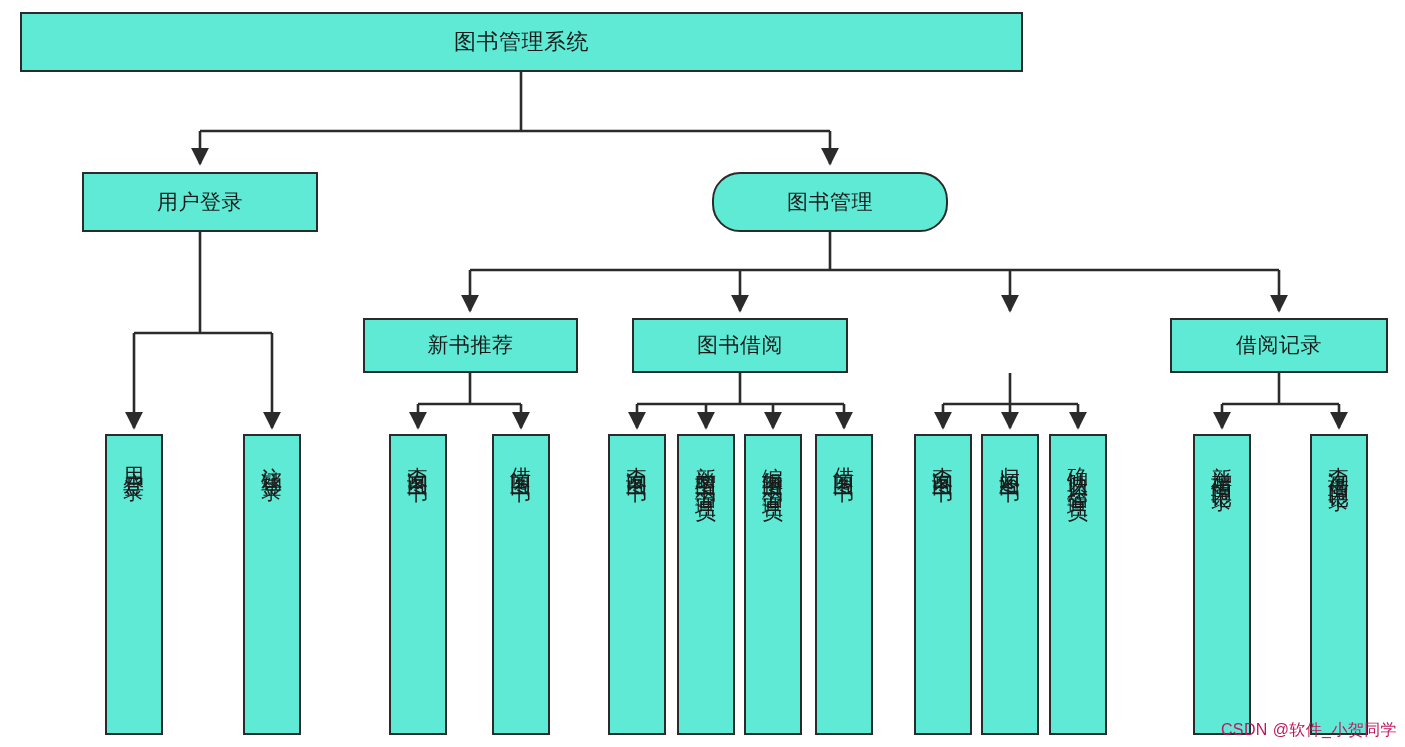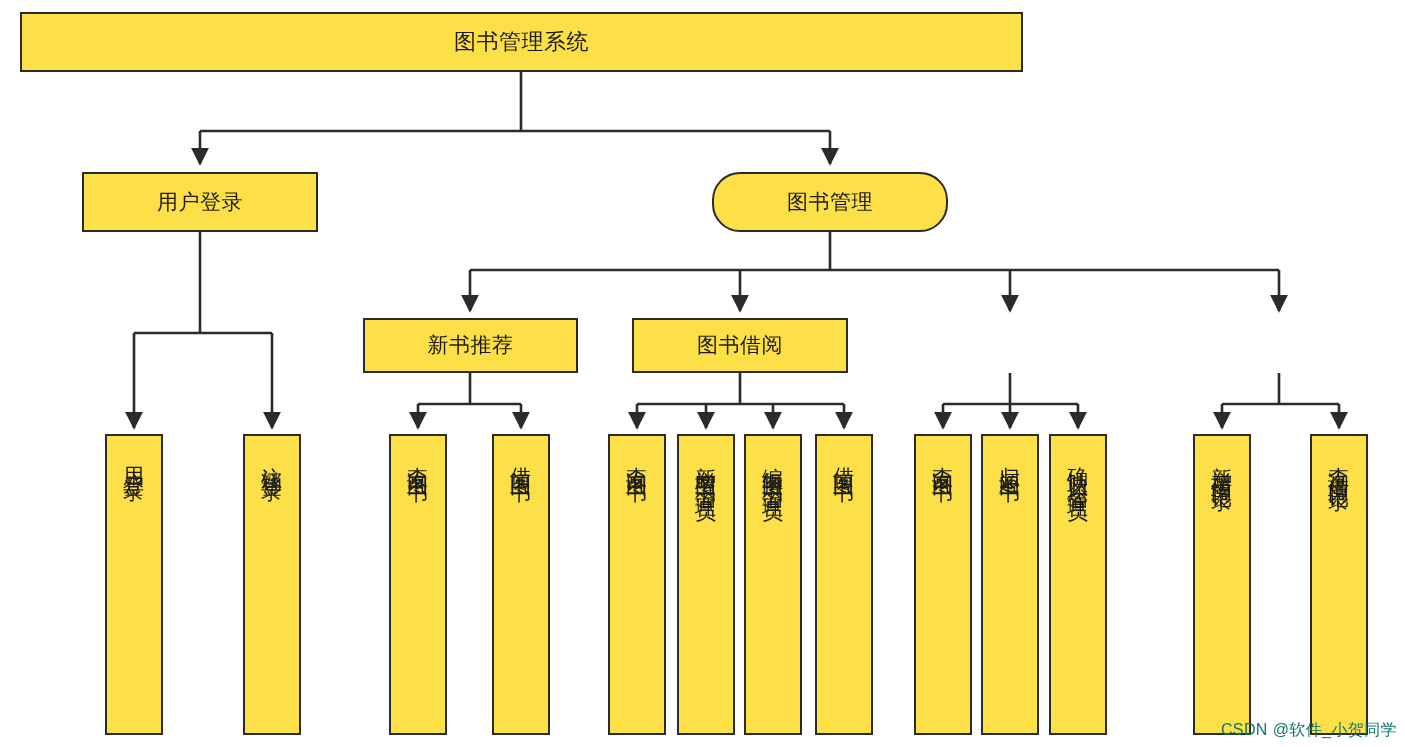--- a/index.html
+++ b/index.html
@@ -22,21 +22,21 @@
     position: absolute;
     left: 0;
     top: 0;
     width: 1405px;
     height: 747px;
     pointer-events: none;
   }
   .node {
     position: absolute;
     box-sizing: border-box;
-    background: #fde047;
+    background: #5eead4;
     border: 2px solid #2b2b2b;
     display: flex;
     align-items: center;
     justify-content: center;
     color: #1b1b1b;
   }
   .node-label {
     display: block;
     text-align: center;
     line-height: 1.28;
@@ -63,21 +63,21 @@
     font-size: 21px;
     letter-spacing: 5px;
     line-height: 1;
     white-space: nowrap;
   }
   #watermark {
     position: absolute;
     right: 8px;
     bottom: 6px;
     font-size: 16px;
-    color: #0f766e;
+    color: #be185d;
     white-space: nowrap;
     letter-spacing: 0.4px;
   }
 </style>
 </head>
 <body>
 
 <div id="diagram-root">
 
   <svg id="edge-layer" viewBox="0 0 1405 747" width="1405" height="747" xmlns="http://www.w3.org/2000/svg">
@@ -144,20 +144,23 @@
 
   <div class="node horiz" style="left:363px; top:318px; width:215px; height:55px;">
     <span class="node-label">新书推荐</span>
   </div>
 
   <div class="node horiz" style="left:632px; top:318px; width:216px; height:55px;">
     <span class="node-label">图书借阅</span>
   </div>
 
 
+  <div class="node horiz" style="left:1170px; top:318px; width:218px; height:55px;">
+    <span class="node-label">借阅记录</span>
+  </div>
 
   <div class="node vert" style="left:105px; top:434px; width:58px; height:301px;">
     <span class="node-label">用户登录</span>
   </div>
 
   <div class="node vert" style="left:243px; top:434px; width:58px; height:301px;">
     <span class="node-label">注销登录</span>
   </div>
 
   <div class="node vert" style="left:389px; top:434px; width:58px; height:301px;">

